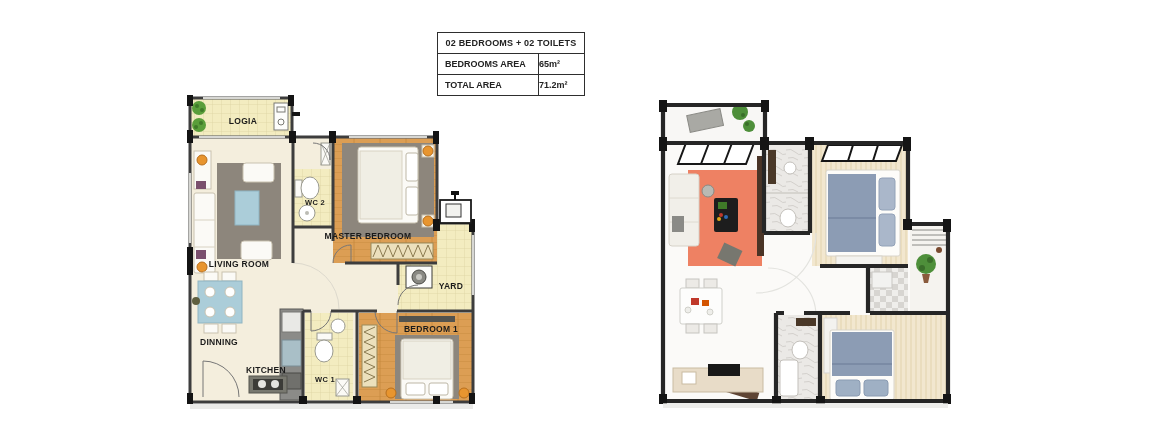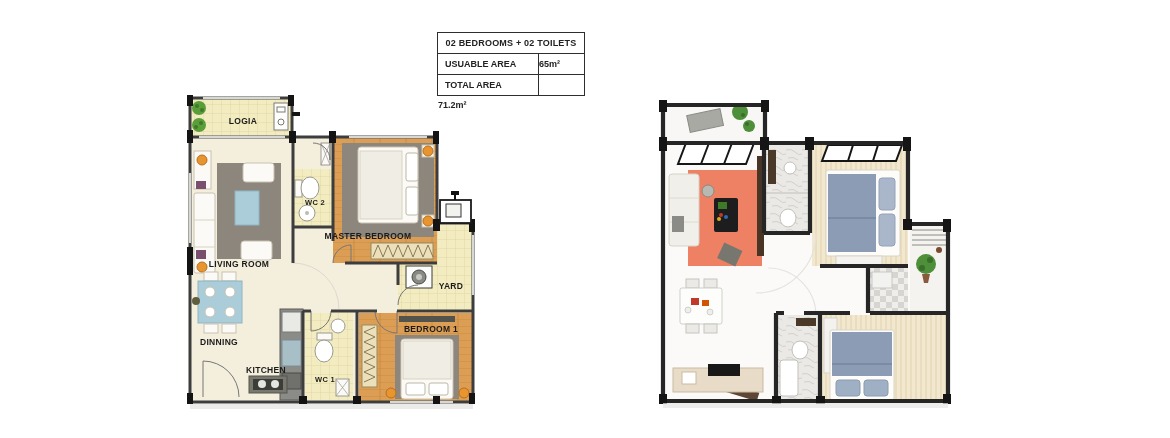--- a/index.html
+++ b/index.html
@@ -3,35 +3,35 @@
 <meta charset="utf-8">
 <style>
   html,body{margin:0;padding:0;background:#fff;}
   .screen{position:relative;width:1170px;height:438px;background:#ffffff;overflow:hidden;
           font-family:"Liberation Sans",sans-serif;}
   
   .info-table{position:absolute;left:437px;top:32px;width:146px;background:#fff;
               border:1.6px solid #2e2e2e;color:#222;font-weight:bold;font-size:9px;}
   .it-title{height:20px;line-height:20px;text-align:center;border-bottom:1.4px solid #2e2e2e;letter-spacing:.2px;}
   .it-row{display:flex;height:20px;line-height:20px;border-bottom:1.4px solid #2e2e2e;}
-  .it-row:last-child{border-bottom:none;flex-direction:column;}
+  .it-row:last-child{border-bottom:none;}
   .it-label{width:93px;padding-left:7px;border-right:1.4px solid #2e2e2e;}
   .it-value{flex:1;text-align:left;}
   svg{position:absolute;}
   svg text{font-family:"Liberation Sans",sans-serif;font-weight:bold;fill:#1b1b1b;letter-spacing:.3px;}
 </style>
 </head>
 <body>
 
 <div class="screen">
 
   <div class="info-table">
     <div class="it-title">02 BEDROOMS + 02 TOILETS</div>
     <div class="it-row">
-      <div class="it-label">USUABLE AREA</div>
+      <div class="it-label">BEDROOMS AREA</div>
       <div class="it-value">65m²</div>
     </div>
     <div class="it-row">
       <div class="it-label">TOTAL AREA</div>
       <div class="it-value">71.2m²</div>
     </div>
   </div>
 
   <svg style="left:185px;top:95px" width="295" height="335" viewBox="0 0 295 335">
     <defs>

